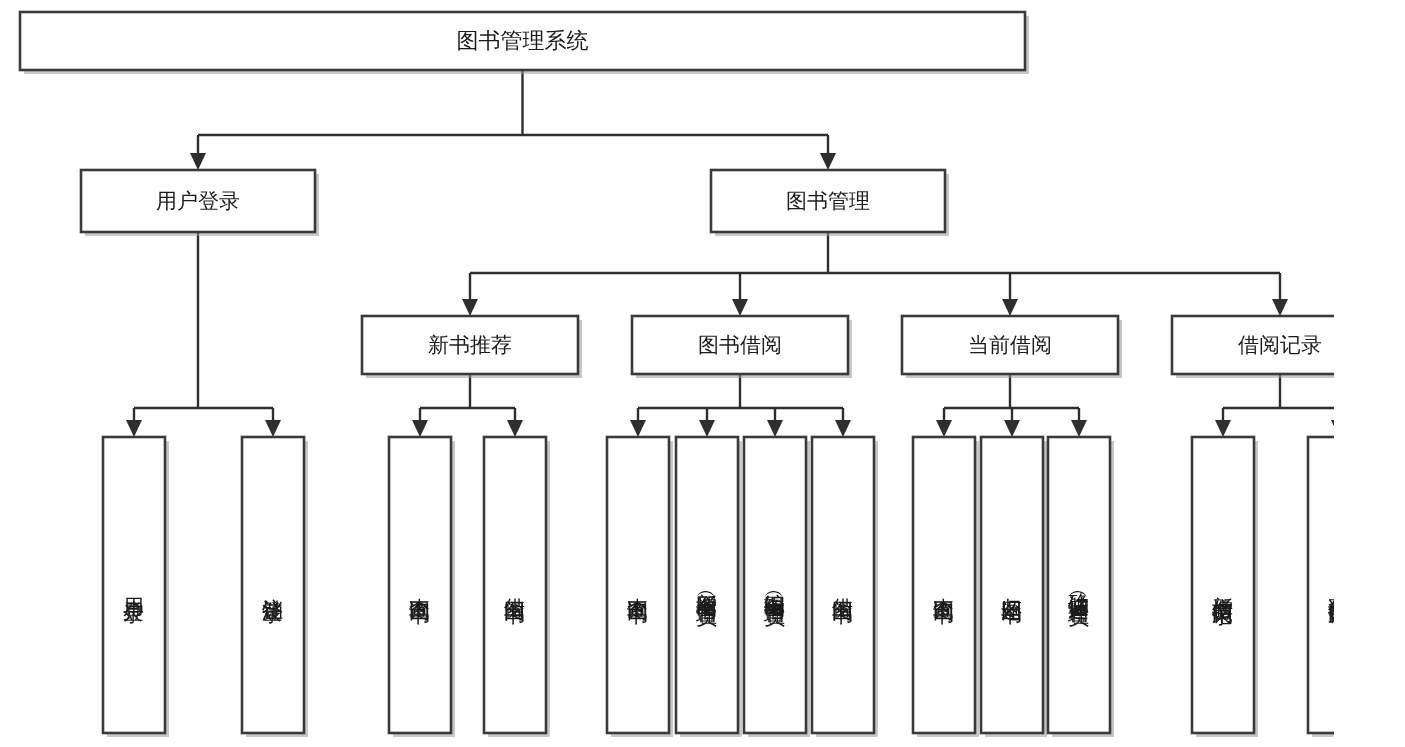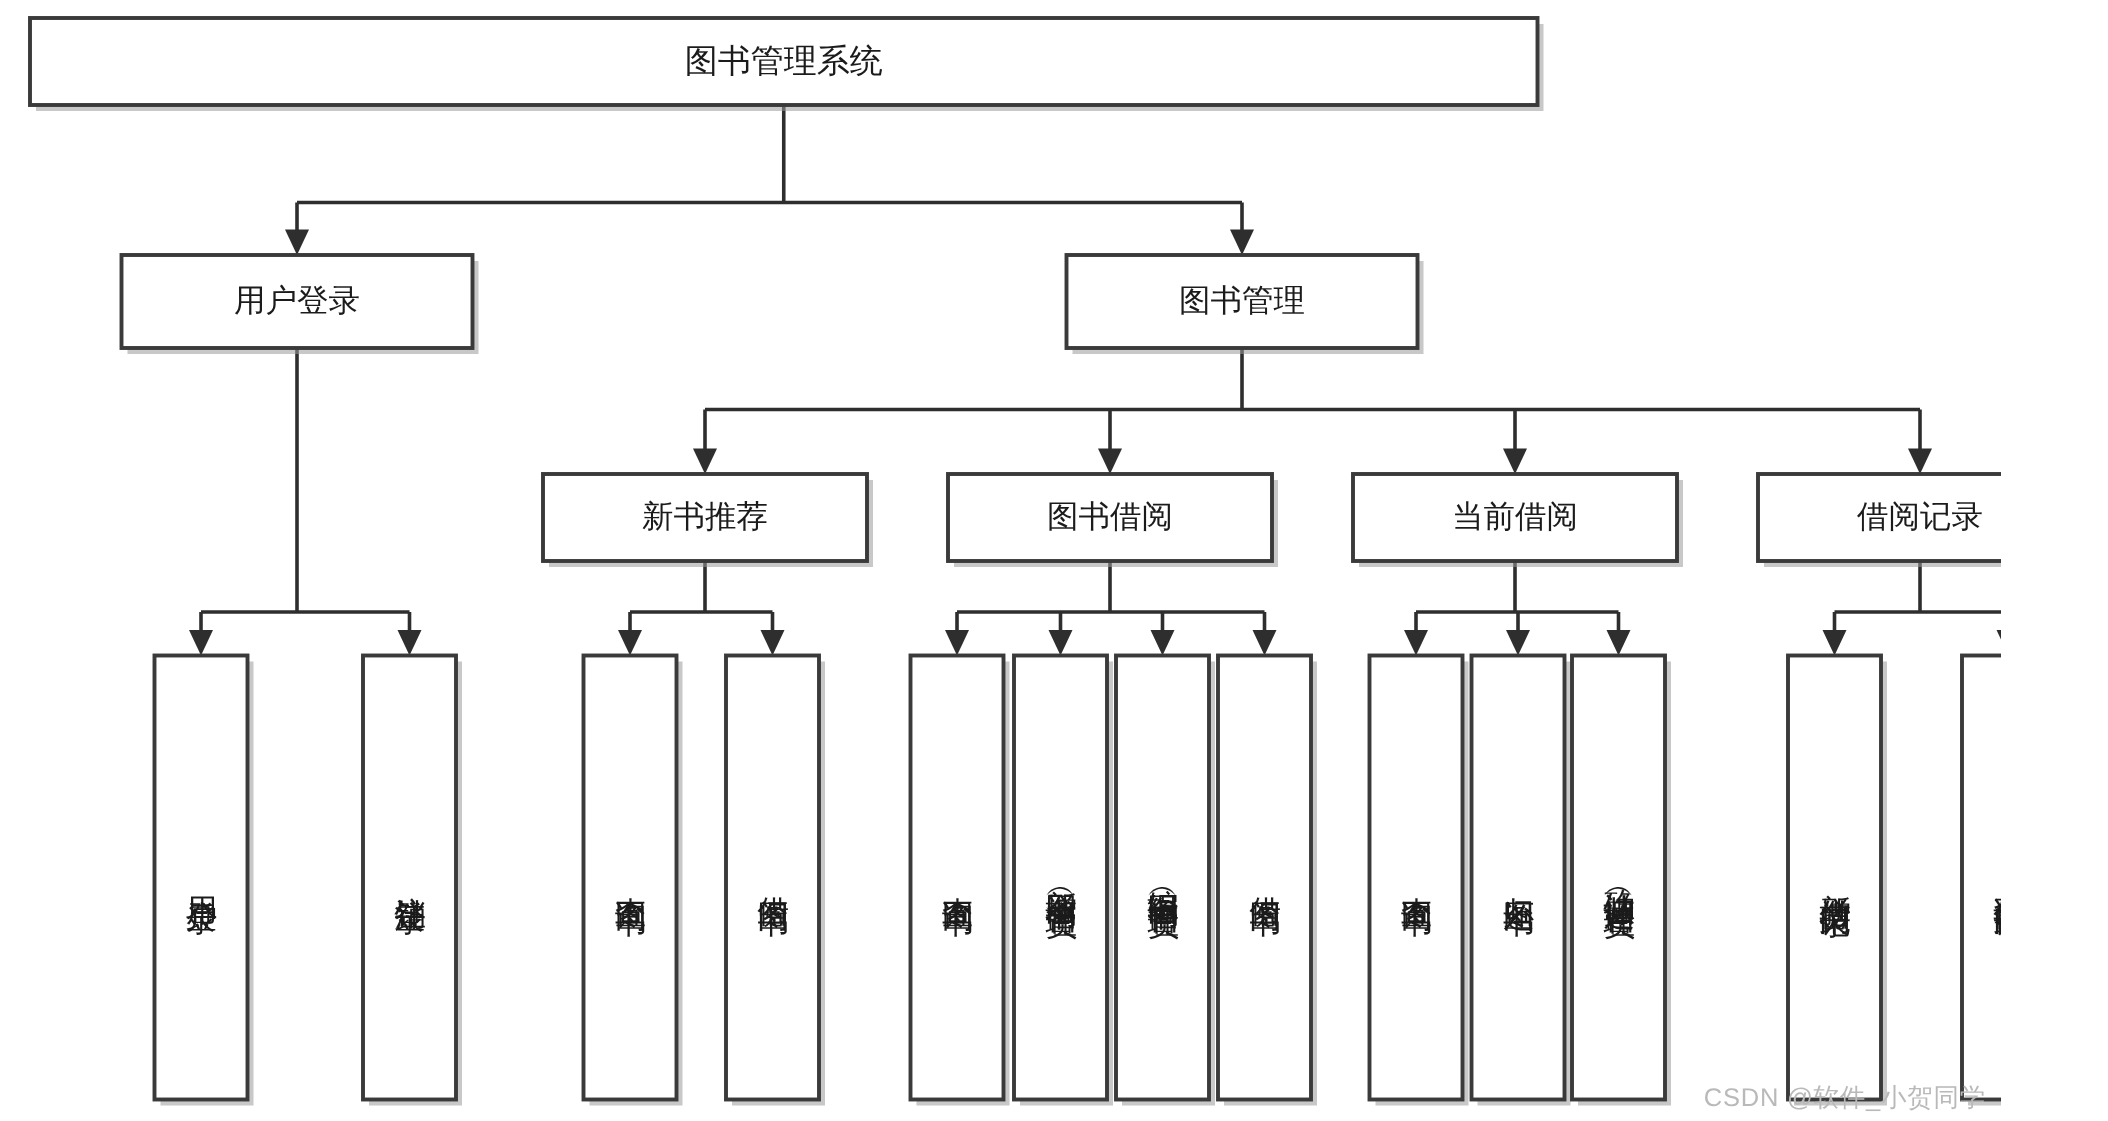--- a/index.html
+++ b/index.html
@@ -200,14 +200,13 @@
       <div class="vlabel" style="left: 607px; top: 437px; width: 62px; height: 296px;">查询图书</div>
       <div class="vlabel" style="left: 676px; top: 437px; width: 62px; height: 296px;">新增图书（管理员）</div>
       <div class="vlabel" style="left: 744px; top: 437px; width: 62px; height: 296px;">编辑图书（管理员）</div>
       <div class="vlabel" style="left: 812px; top: 437px; width: 62px; height: 296px;">借阅图书</div>
       <div class="vlabel" style="left: 913px; top: 437px; width: 62px; height: 296px;">查询图书</div>
       <div class="vlabel" style="left: 981px; top: 437px; width: 62px; height: 296px;">归还图书</div>
       <div class="vlabel" style="left: 1048px; top: 437px; width: 62px; height: 296px;">确认归还（管理员）</div>
       <div class="vlabel" style="left: 1192px; top: 437px; width: 62px; height: 296px;">新增借阅记录</div>
       <div class="vlabel" style="left: 1308px; top: 437px; width: 62px; height: 296px;">查询借阅记录</div>
     </div>
-  <div class="watermark">CSDN @软件_小贺同学</div>
 </div>
 
 </body></html>

